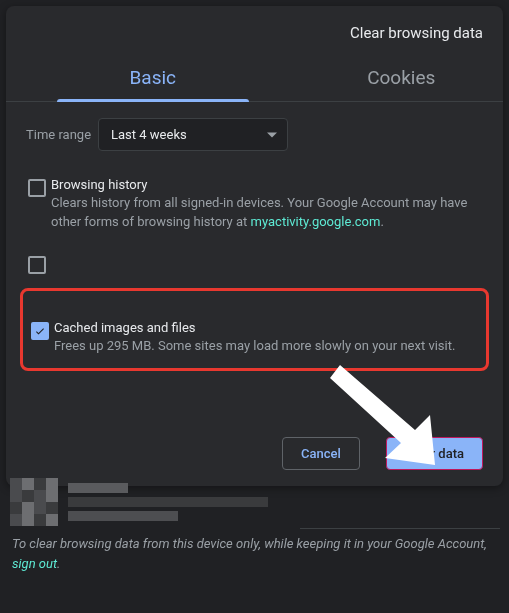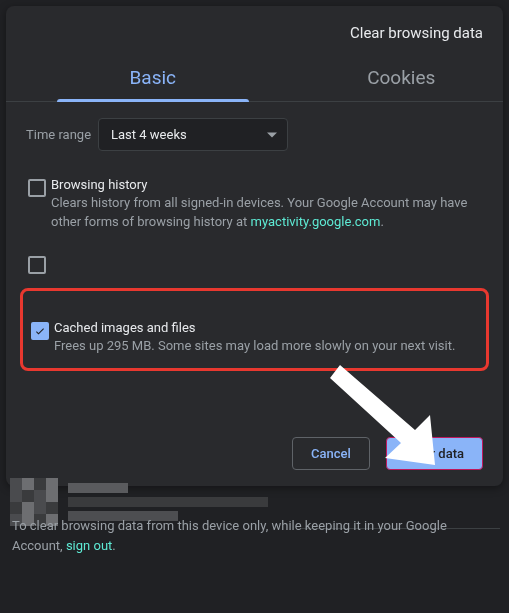--- a/index.html
+++ b/index.html
@@ -107,21 +107,21 @@
   .link { color: #5eead4; }
   .highlight {
     border: 3px solid #e8382f;
     border-radius: 8px;
     padding: 21px 6px 6px 6px;
     margin: 0 -6px 0 -6px;
   }
   .actions {
     display: flex;
     justify-content: flex-end;
-    gap: 16px;
+    gap: 26px;
     padding: 60px 20px 16px 20px;
   }
   .btn {
     padding: 8px 18px;
     font-size: 13px;
     border-radius: 4px;
     cursor: pointer;
     font-weight: 500;
   }
   .btn-secondary {
@@ -157,24 +157,25 @@
   .strip.c{ width:110px; background:#4d4e51;}
   .divider {
     position:absolute;
     left:300px; top:528px;
     width:200px; height:1px;
     background:#3c4043;
   }
   .footer {
     position: absolute;
     left: 12px; right: 12px;
-    top: 516px;
+    top: 534px;
     font-size: 13px;
     color: #9aa0a6;
     line-height: 1.5;
+    font-style: italic;
   }
 </style>
 </head>
 <body>
 
 <div class="dialog">
   <div class="title">Clear browsing data</div>
 
   <div class="tabs">
     <div class="tab active">Basic</div>

